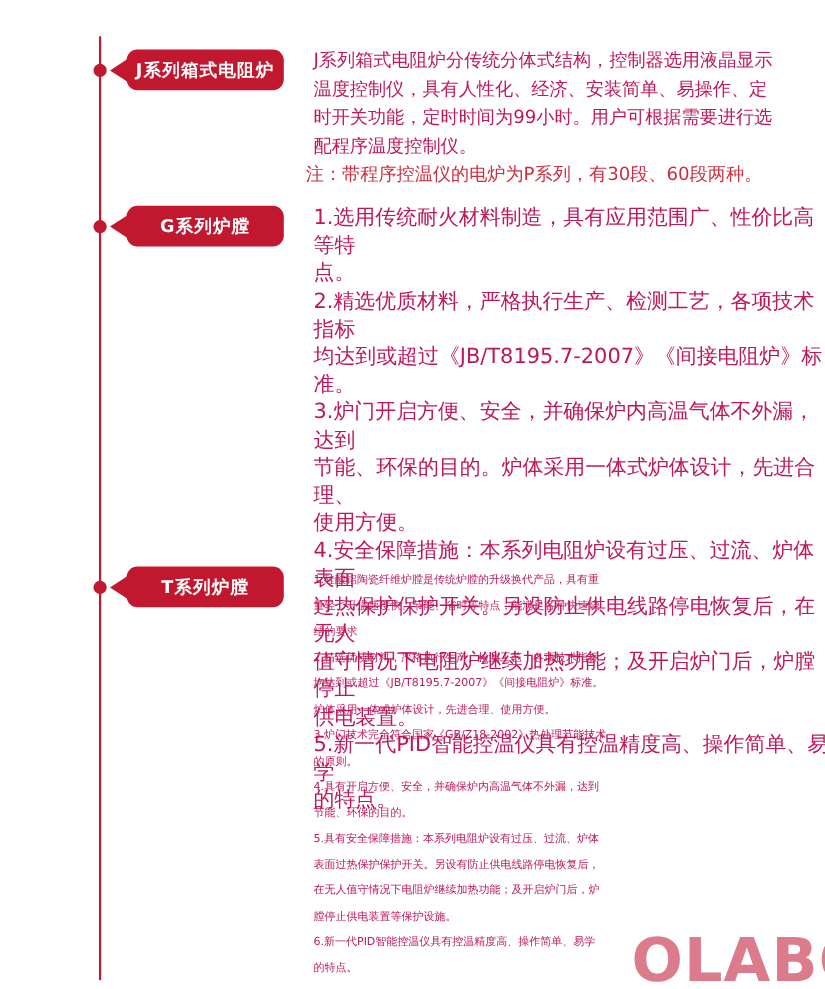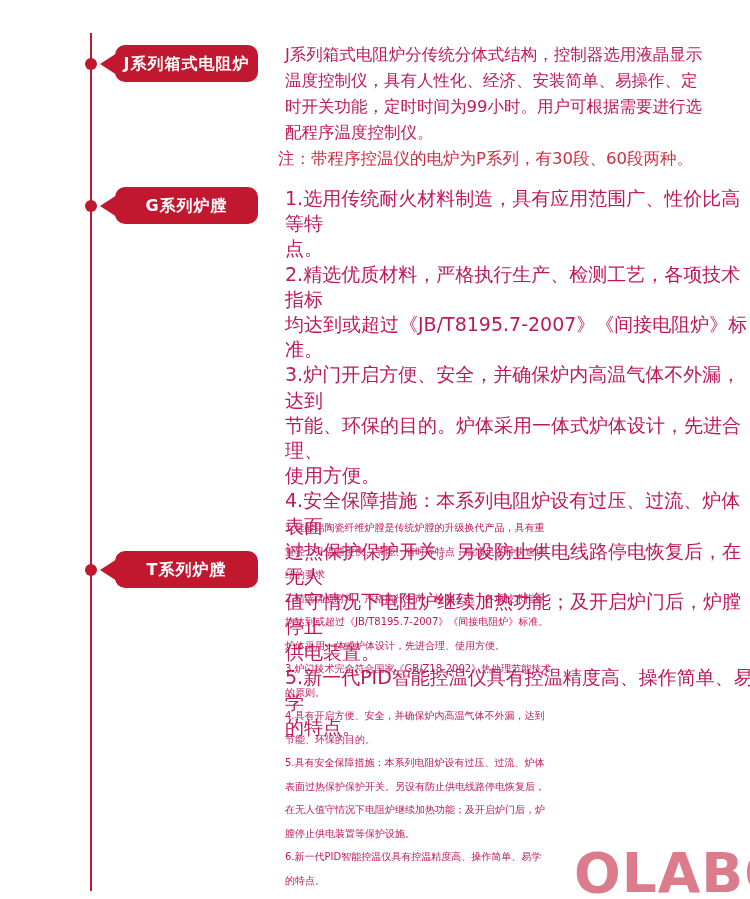--- a/index.html
+++ b/index.html
@@ -90,21 +90,21 @@
     font-size: 19px;
     line-height: 25.2px;
   }
   .sec3-body {
     top: 516px;
     font-size: 10px;
     line-height: 23.5px;
   }
   .banner-1 { top: 45px; }
   .banner-2 { top: 187px; }
-  .banner-3 { top: 515px; margin-top: 36px; }
+  .banner-3 { top: 515px; }
   
   .logo {
     position: absolute;
     left: 574px;
     top: 846px;
     color: #db7b8c;
     font-size: 55px;
     font-weight: 800;
     letter-spacing: 1px;
     line-height: 1;

